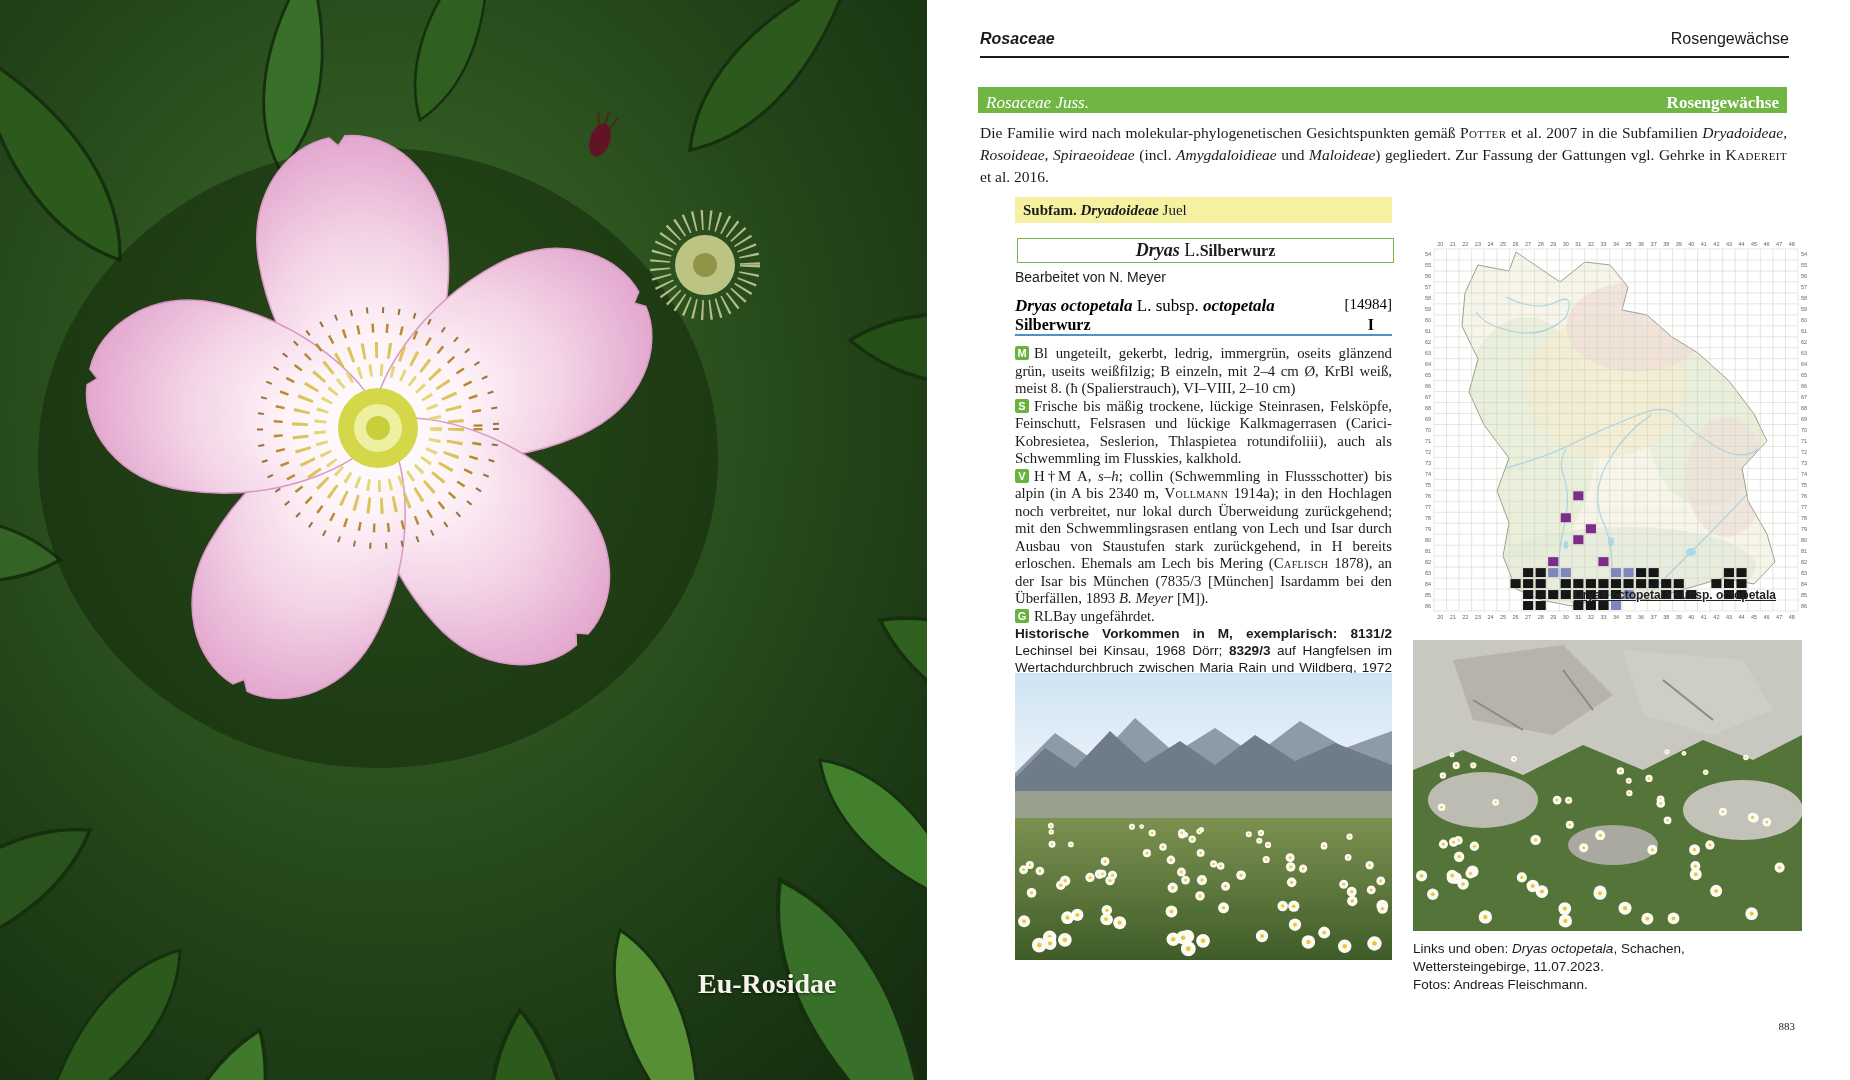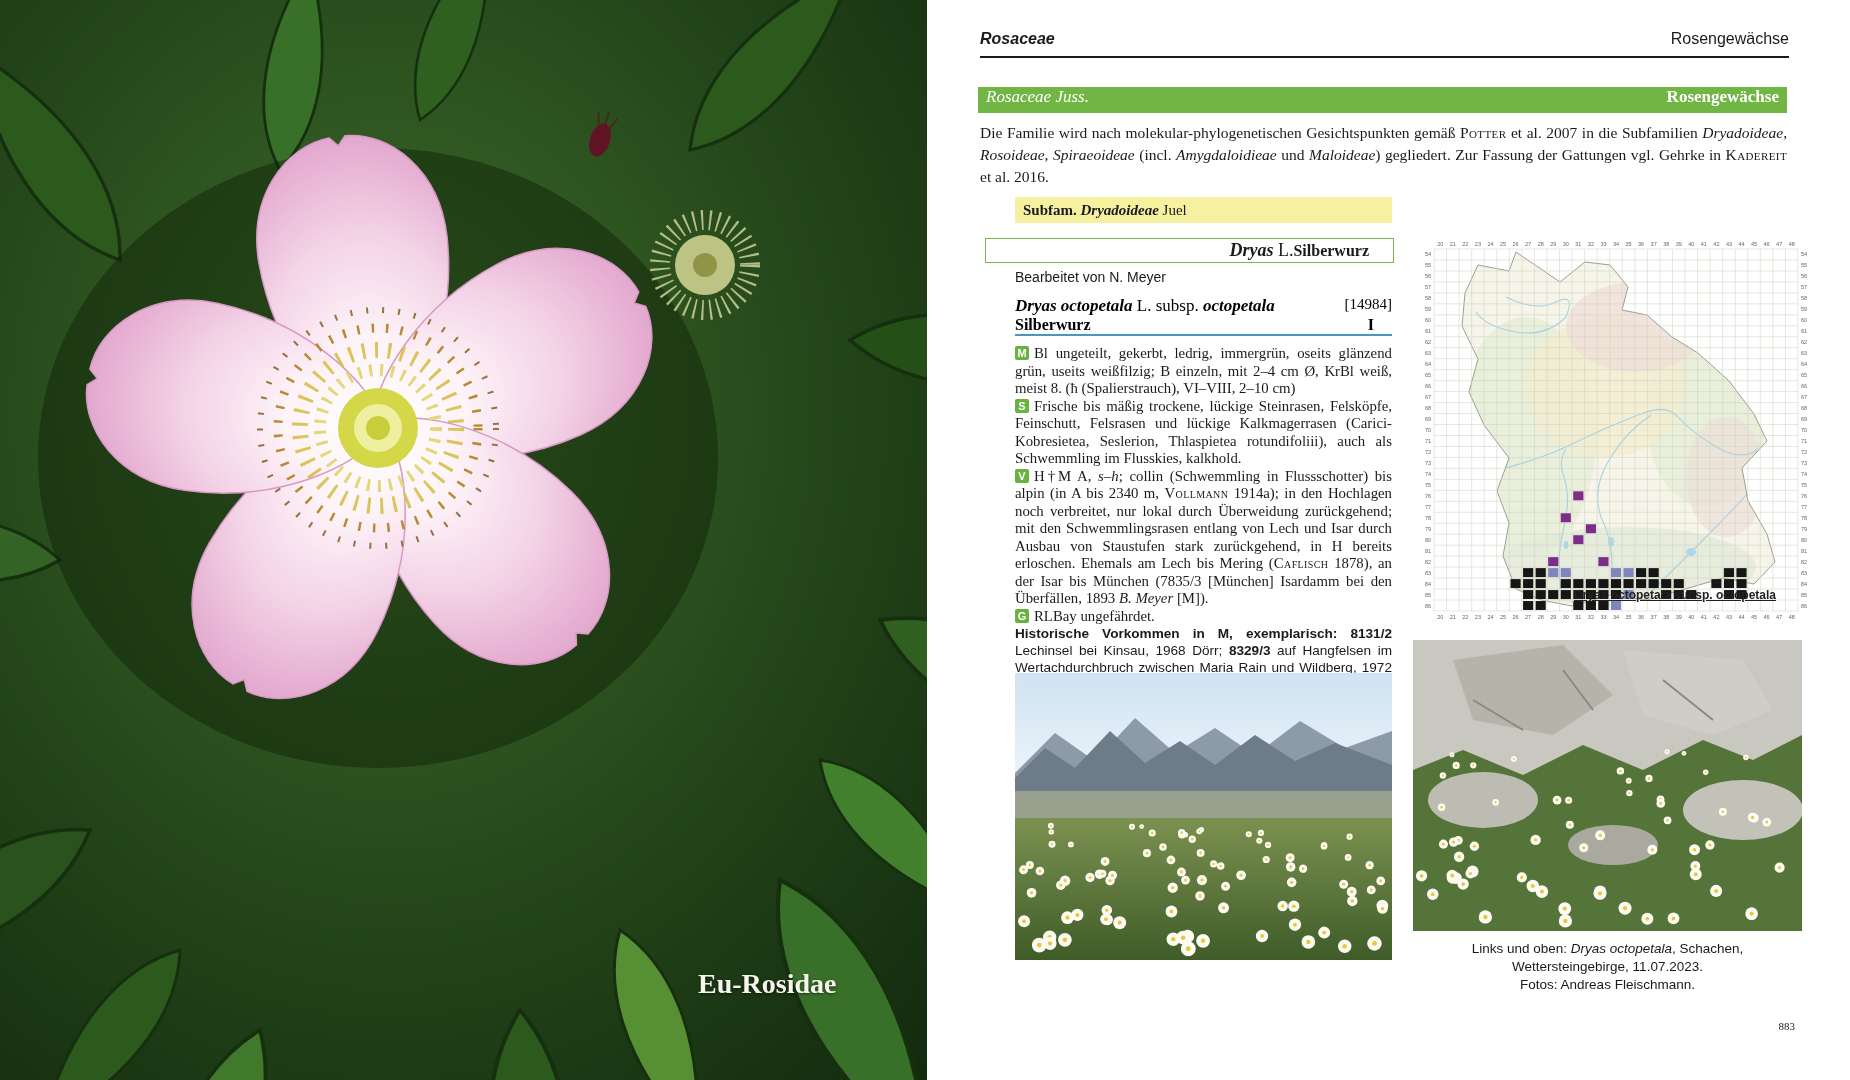--- a/index.html
+++ b/index.html
@@ -17,32 +17,32 @@
          margin-right:5px;vertical-align:1px;}
 
   
   #running-head{left:980px;top:30px;width:809px;display:flex;justify-content:space-between;
     font-family:"Liberation Sans",sans-serif;font-size:16px;}
   #rh-left{font-style:italic;font-weight:bold;}
   #rh-rule{left:980px;top:56px;width:809px;height:2px;background:#1a1a1a;}
 
   
   #family-bar{left:978px;top:87px;width:793px;height:26px;background:#71b544;color:#fff;
-    display:flex;justify-content:space-between;align-items:flex-start;padding:0 8px;
+    display:flex;justify-content:space-between;align-items:flex-end;padding:0 8px;
     font-size:17px;gap:16px;}
   #family-bar .latin{font-style:italic;}
   #family-bar .german{font-weight:bold;}
 
   #intro{left:980px;top:122px;width:807px;font-size:15.5px;line-height:21.8px;text-align:justify;}
 
   #subfam-bar{left:1015px;top:197px;width:369px;height:26px;background:#f6f1a1;
     font-size:15px;line-height:26px;padding-left:8px;}
 
-  #genus-box{left:985px;top:238px;width:359px;height:23px;border:1.5px solid #79b74a;
-    display:flex;justify-content:flex-end;align-items:center;padding:0 24px;background:#fff;}
+  #genus-box{left:1017px;top:238px;width:359px;height:23px;border:1.5px solid #79b74a;
+    display:flex;justify-content:center;align-items:center;padding:0 8px;background:#fff;}
   #genus-box .latin{font-size:18px;}
   #genus-box .german{font-weight:bold;font-size:16px;}
   #edited-by{left:1015px;top:269px;font-family:Liberation Sans, sans-serif;font-size:14px;}
 
   #species-head{left:1015px;top:296px;width:377px;color:#000000;}
   #species-head .row{display:flex;justify-content:space-between;}
   #species-name{font-size:17px;}
   #species-number{font-size:15px;}
   #species-german{font-weight:bold;font-size:16px;}
   #species-status{font-weight:bold;font-size:16px;margin-right:18px;}
@@ -50,21 +50,21 @@
 
   #body-text{left:1015px;top:345px;width:377px;font-size:14.8px;line-height:17.5px;text-align:justify;}
   #body-text p{margin:0;}
   #hist{font-family:"Liberation Sans",sans-serif;font-size:13.6px;line-height:17.2px;margin-top:1px;}
 
   
   #map-wrap{left:1406px;top:237px;width:424px;height:398px;}
   #map-caption{left:1500px;top:588px;width:276px;text-align:right;
     font-family:"Liberation Sans",sans-serif;font-size:12px;font-weight:bold;color:#222;text-decoration:underline;}
   #photo-caption{left:1413px;top:940px;width:389px;font-family:"Liberation Sans",sans-serif;
-    font-size:13.5px;line-height:18px;text-align:center;}
+    font-size:13.5px;line-height:18px;}
 
   #page-number{left:1700px;top:1020px;width:95px;text-align:right;font-size:11px;}
 
   #left-page-label{left:698px;top:968px;color:#f7f4ec;font-weight:bold;font-size:28px;
     text-shadow:0 1px 3px rgba(0,0,0,.6);}
   svg{display:block;}
 </style>
 </head>
 <body>
 

